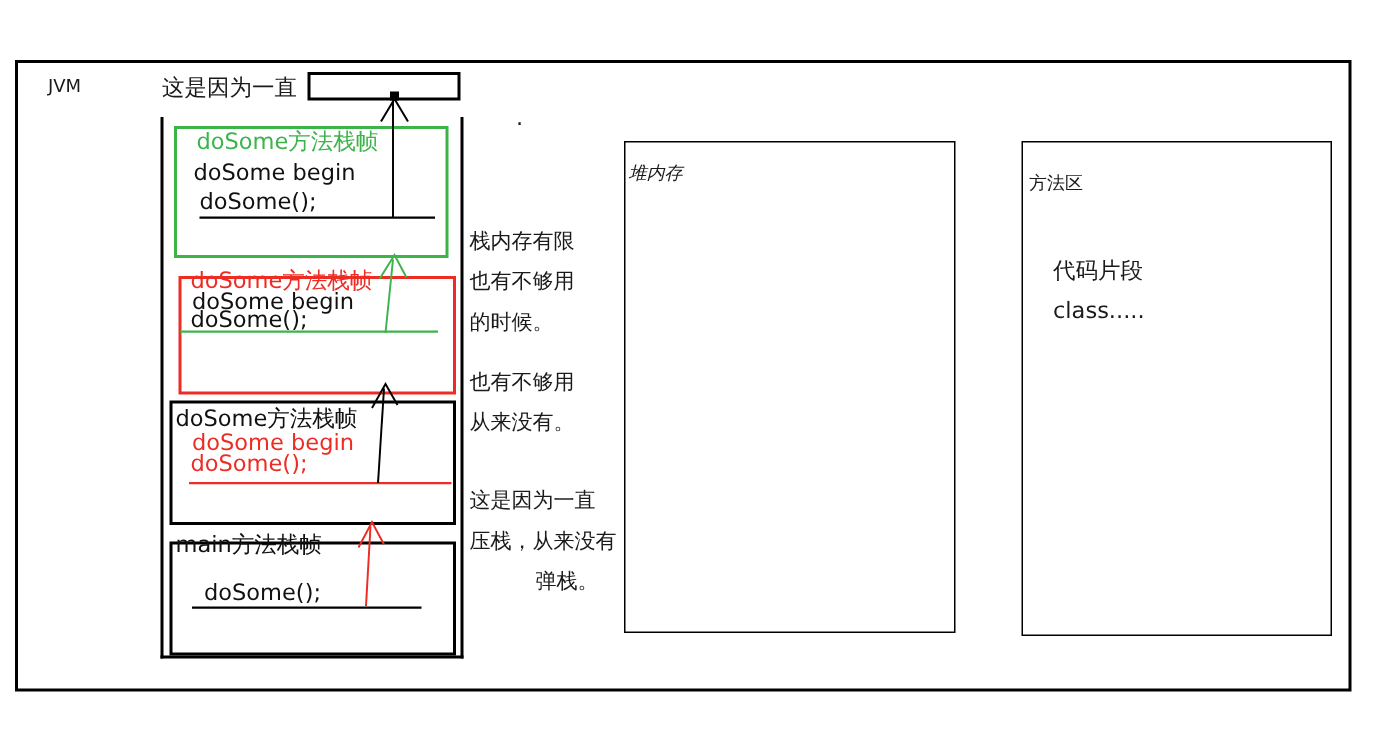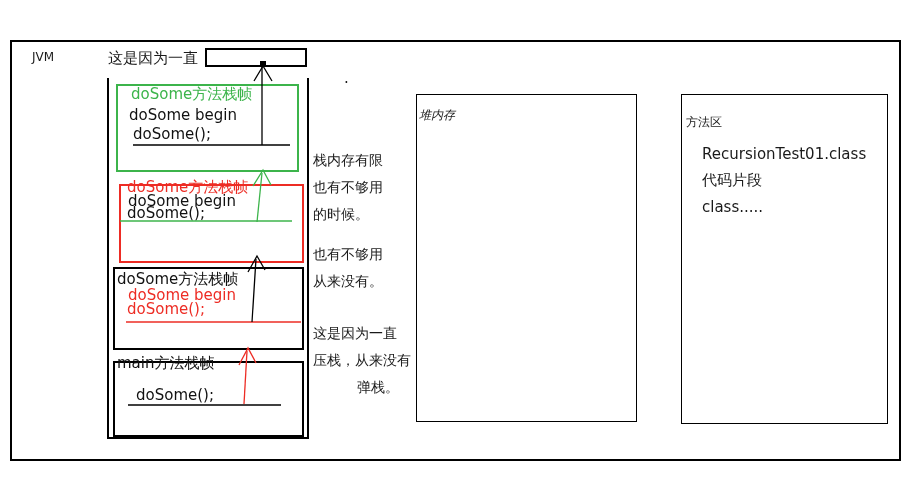--- a/index.html
+++ b/index.html
@@ -72,21 +72,20 @@
   <div class="note-line" style="top:273px;">从来没有。</div>
   <div class="note-line" style="top:325px;">这是因为一直</div>
   <div class="note-line" style="top:352px;">压栈，从来没有</div>
   <div class="note-line" style="top:379px;margin-left:44px;">弹栈。</div>
 
   <div class="abs t14" style="left:419px;top:65px;font-style:italic;">堆内存</div>
   <div class="heap-box"></div>
 
   <div class="abs t14" style="left:686px;top:72px;">方法区</div>
   <div class="method-box"></div>
-  <div class="mline" style="top:145px;">RecursionTest01.class</div>
   <div class="mline" style="top:171px;">代码片段</div>
   <div class="mline" style="top:198px;">class.....</div>
 
   <svg class="svg-overlay" width="922" height="490">
 
     <line class="stroke-black" x1="133" y1="145" x2="290" y2="145" stroke-width="1.5"></line>
     <line class="stroke-green" x1="120" y1="221" x2="292" y2="221" stroke-width="1.5"></line>
     <line class="stroke-red" x1="126" y1="322" x2="301" y2="322" stroke-width="1.5"></line>
     <line class="stroke-black" x1="128" y1="405" x2="281" y2="405" stroke-width="1.5"></line>
 

